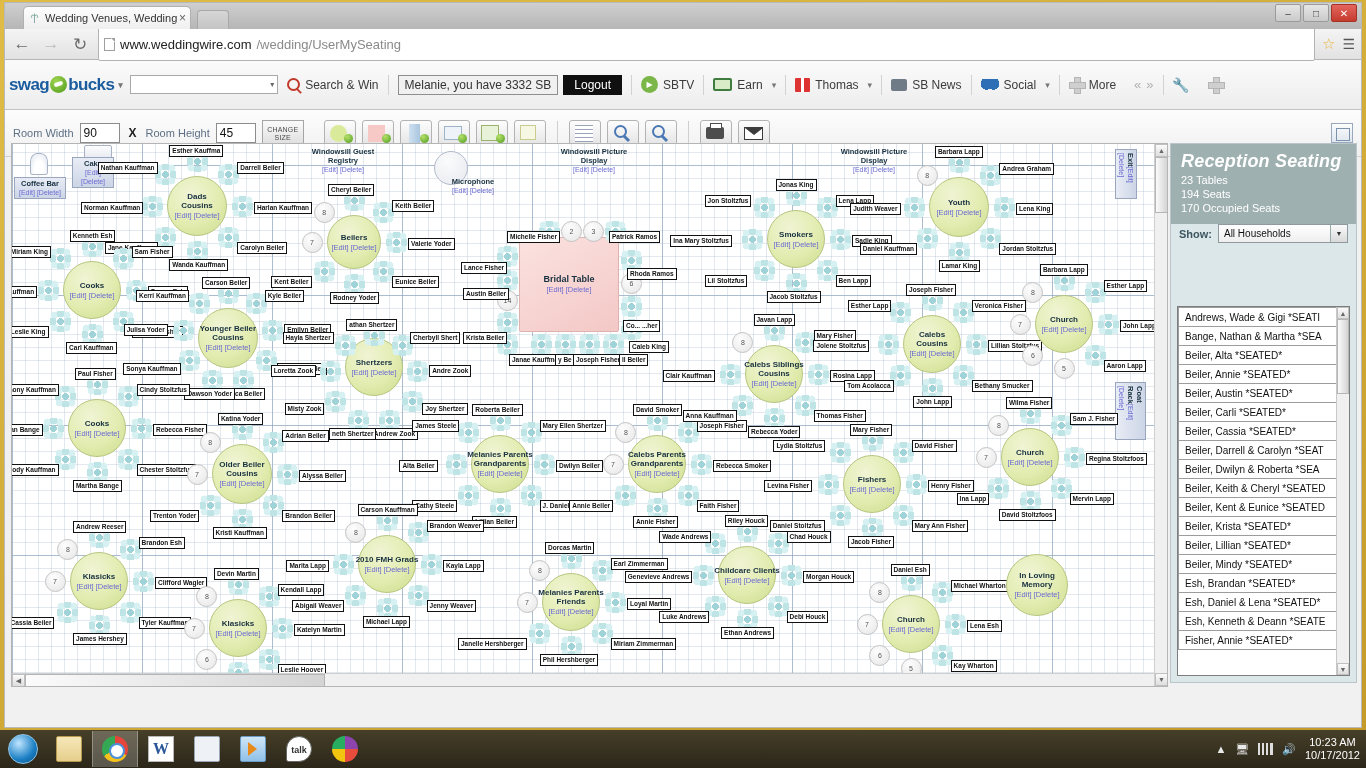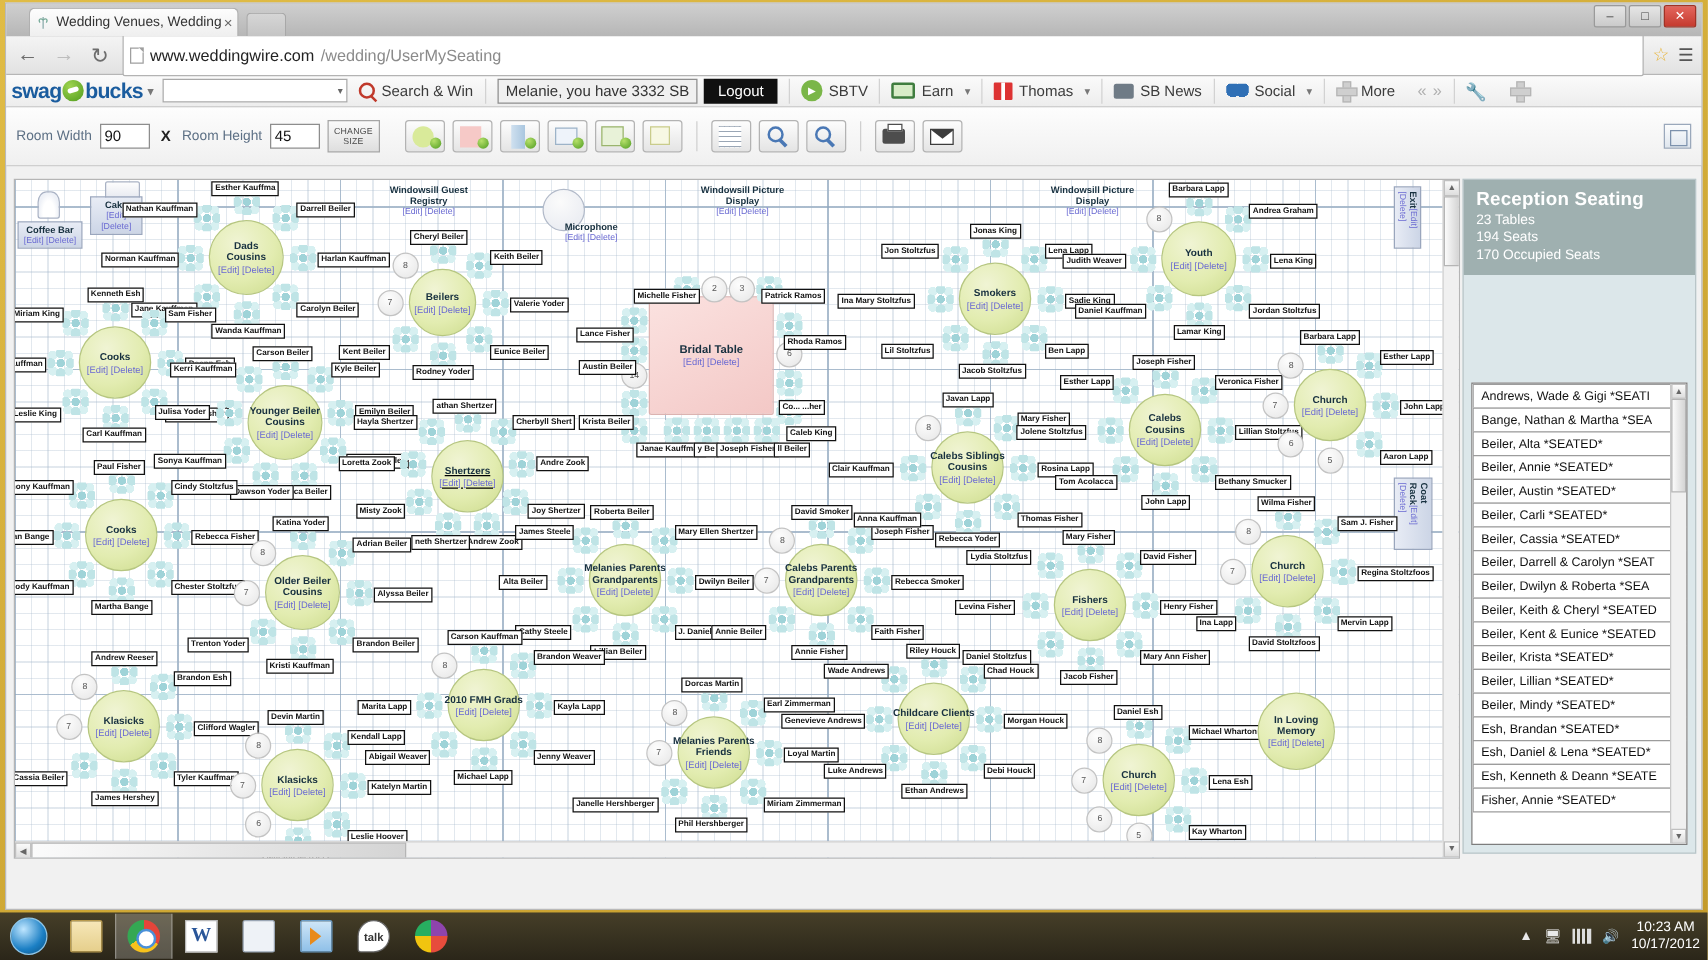--- a/index.html
+++ b/index.html
@@ -43,21 +43,21 @@
   .navbtn.fwd { color:#bdbdbd; }
   .urlbox { flex:1 1 auto; height:34px; background:#fff; border:1px solid #b3b3b3; border-radius:2px;
             display:flex; align-items:center; padding:0 5px; font-size:13px; color:#222; gap:5px; }
   .urlbox .pageicon { width:11px; height:13px; background:#fff; border:1px solid #9f9f9f; position:relative; }
   .urlbox .pageicon:after{content:"";position:absolute;right:-1px;top:-1px;border-width:0 4px 4px 0;border-style:solid;border-color:#fff #9f9f9f;}
   .url-dim { color:#8a8a8a; }
   .star { color:#e8b53b; font-size:15px; }
   .wrench { font-size:14px; color:#555; }
 
   
-  .sbbar { height:26px; background:linear-gradient(180deg,#fbfbfb,#ededed); border-bottom:1px solid #c4c4c4;
+  .sbbar { height:50px; background:linear-gradient(180deg,#fbfbfb,#ededed); border-bottom:1px solid #c4c4c4;
            display:flex; align-items:center; padding:0 4px; font-size:12px; color:#3b3b3b; }
   .sblogo { font-weight:bold; font-size:17px; color:#1a5c9e; letter-spacing:-.6px; display:flex; align-items:center; }
   .sblogo .swoosh { display:inline-block; width:17px; height:17px; border-radius:50%;
                     background:radial-gradient(circle at 35% 30%,#9fd44f,#4f9b1d); margin:0 1px; position:relative; }
   .sblogo .swoosh:after{content:"";position:absolute;left:4px;top:6px;width:9px;height:4px;background:#fff;border-radius:2px;transform:rotate(-18deg);}
   .caret { font-size:9px; color:#777; margin-left:4px; }
   .sb-input { width:148px; height:19px; background:#fff; border:1px solid #a9a9a9; margin-left:8px;
               display:flex; align-items:center; justify-content:flex-end; padding-right:3px; }
   .sb-input .ic { font-size:8px; color:#666; }
   .sb-item { display:flex; align-items:center; gap:5px; padding:0 9px; height:33px; }
@@ -166,21 +166,21 @@
   
   .cs-v { position:absolute; right:0; top:0; width:13px; bottom:0; background:#f0f0f0; border-left:1px solid #cfcfcf; }
   .cs-h { position:absolute; left:0; bottom:0; height:13px; right:13px; background:#f0f0f0; border-top:1px solid #cfcfcf; }
   .cs-thumb { position:absolute; background:linear-gradient(90deg,#fbfbfb,#d4d4d4); border:1px solid #b5b5b5; }
   .cs-arrow { position:absolute; font-size:7px; color:#666; display:flex; align-items:center; justify-content:center;
               background:linear-gradient(180deg,#fbfbfb,#dedede); border:1px solid #c0c0c0; }
 
   
   #rightpanel { width:188px; margin:4px 4px 0 2px; background:#dce7ea; border:1px solid #b9c5c8; position:relative; }
   .rp-head { background:#9fb0b0; color:#fff; padding:7px 10px 10px; }
-  .rp-head .t { font-size:15px; font-weight:bold; letter-spacing:.2px; }
+  .rp-head .t { font-size:18px; font-weight:bold; letter-spacing:.2px;font-style:italic; }
   .rp-head .s { font-size:11px; margin-top:2px; }
   .rp-invited { text-align:center; font-size:12px; font-weight:bold; color:#3d5760; padding:11px 0 7px; }
   .rp-showrow { display:flex; align-items:center; gap:6px; padding:0 8px 9px; }
   .rp-showrow .lbl { font-size:11px; font-weight:bold; color:#3d5760; }
   .rp-select { flex:1 1 auto; height:19px; background:linear-gradient(180deg,#fff,#eee); border:1px solid #8e9a9d;
                display:flex; align-items:center; font-size:10px; color:#111; padding-left:5px; position:relative; }
   .rp-select .arw { position:absolute; right:0; top:0; bottom:0; width:17px;
                     background:linear-gradient(180deg,#fafafa,#d9d9d9); border-left:1px solid #9aa; display:flex;
                     align-items:center; justify-content:center; font-size:7px; color:#333; }
   .rp-list { position:absolute; left:6px; right:6px; top:162px; bottom:6px; background:#fff; border:1px solid #7d7d7d; overflow:hidden; }
@@ -524,21 +524,21 @@
               <i></i>
             </div>
             <div class="seatnum" style="left: 289.5px; top: 87.5px;">7</div>
             <div class="seatnum" style="left: 301.802px; top: 57.8015px;">8</div>
             <div class="nametag" style="left: 316.1px; top: 40px;">Cheryl Beiler</div>
             <div class="nametag" style="left: 380.184px; top: 55.8162px;">Keith Beiler</div>
             <div class="nametag" style="left: 396px; top: 94px;">Valerie Yoder</div>
             <div class="nametag" style="left: 380.184px; top: 132.184px;">Eunice Beiler</div>
             <div class="nametag" style="left: 317.9px; top: 148px;">Rodney Yoder</div>
             <div class="nametag" style="left: 259.216px; top: 132.184px;">Kent Beiler</div>
-            <div class="tbl" style="left: 333px; top: 208px; width: 58px; height: 58px; text-decoration: underline;">
+            <div class="tbl" style="left: 333px; top: 194px; width: 58px; height: 58px;">
               <div class="tbl-name">Shertzers</div>
               <div class="tbl-links">[Edit]  [Delete]</div>
             </div>
             <div class="chair" style="left: 351.5px; top: 180.5px;">
               <i></i>
             </div>
             <div class="chair" style="left: 379.783px; top: 190.794px;">
               <i></i>
             </div>
             <div class="chair" style="left: 394.832px; top: 216.859px;">
@@ -1186,20 +1186,27 @@
           <div class="cs-thumb" style="left:13px;top:0;width:300px;height:13px"></div>
         </div>
       </div>
 
       <div id="rightpanel">
         <div class="rp-head">
           <div class="t">Reception Seating</div>
           <div class="s">23 Tables</div>
           <div class="s">194 Seats</div>
           <div class="s">170 Occupied Seats</div>
+        </div>
+        <div class="rp-showrow">
+          <span class="lbl">Show:</span>
+          <div class="rp-select">
+            <span>All Households</span>
+            <span class="arw">▼</span>
+          </div>
         </div>
         <div class="rp-list">
           <div id="guestrows">
               <div class="rp-row">Andrews, Wade &amp; Gigi   *SEATI</div>
               <div class="rp-row">Bange, Nathan &amp; Martha   *SEA</div>
               <div class="rp-row">Beiler, Alta   *SEATED*</div>
               <div class="rp-row">Beiler, Annie   *SEATED*</div>
               <div class="rp-row">Beiler, Austin   *SEATED*</div>
               <div class="rp-row">Beiler, Carli   *SEATED*</div>
               <div class="rp-row">Beiler, Cassia   *SEATED*</div>

